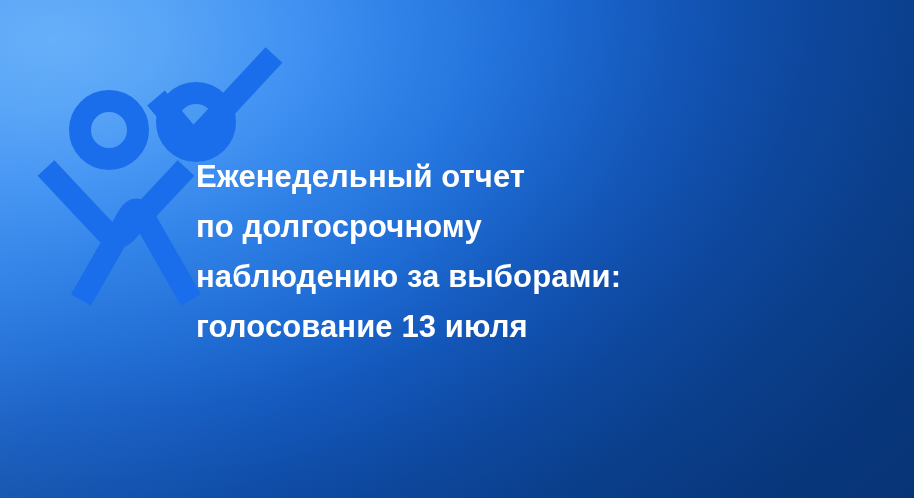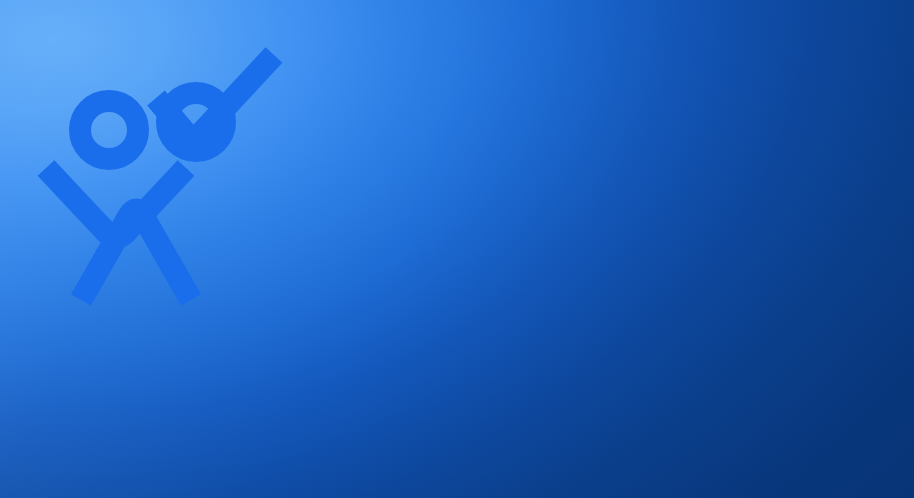--- a/index.html
+++ b/index.html
@@ -92,14 +92,18 @@
 
         <path d="M 8 130 L 68 194 Q 78 204 88 194 L 148 130" stroke-width="23" stroke-linecap="butt" stroke-linejoin="round" fill="none"></path>
 
         <path d="M 43 262 L 91 178 Q 98 166 105 178 L 153 262" stroke-width="23" stroke-linecap="butt" stroke-linejoin="round" fill="none"></path>
       </g>
 
       <path d="M 118 60 L 155 104 L 236 17" fill="none" stroke="#1A6EEB" stroke-width="23" stroke-linecap="butt" stroke-linejoin="miter"></path>
     </svg>
   </div>
 
+  <h1 class="headline">Еженедельный отчет
+по долгосрочному
+наблюдению за выборами:
+голосование 13 июля</h1>
 
 </div>
 
 </body></html>

